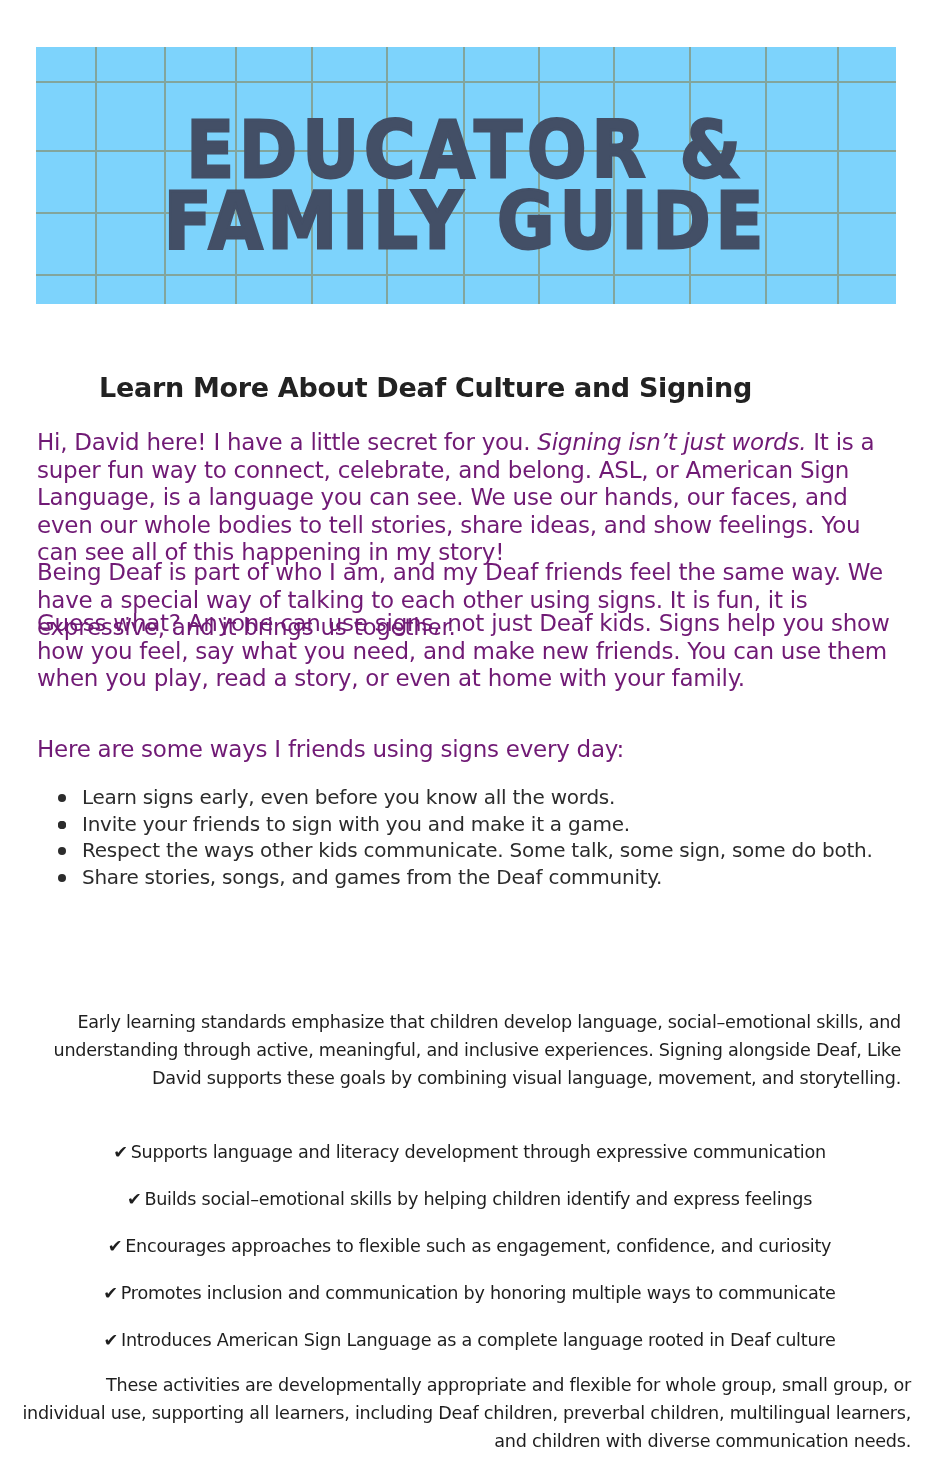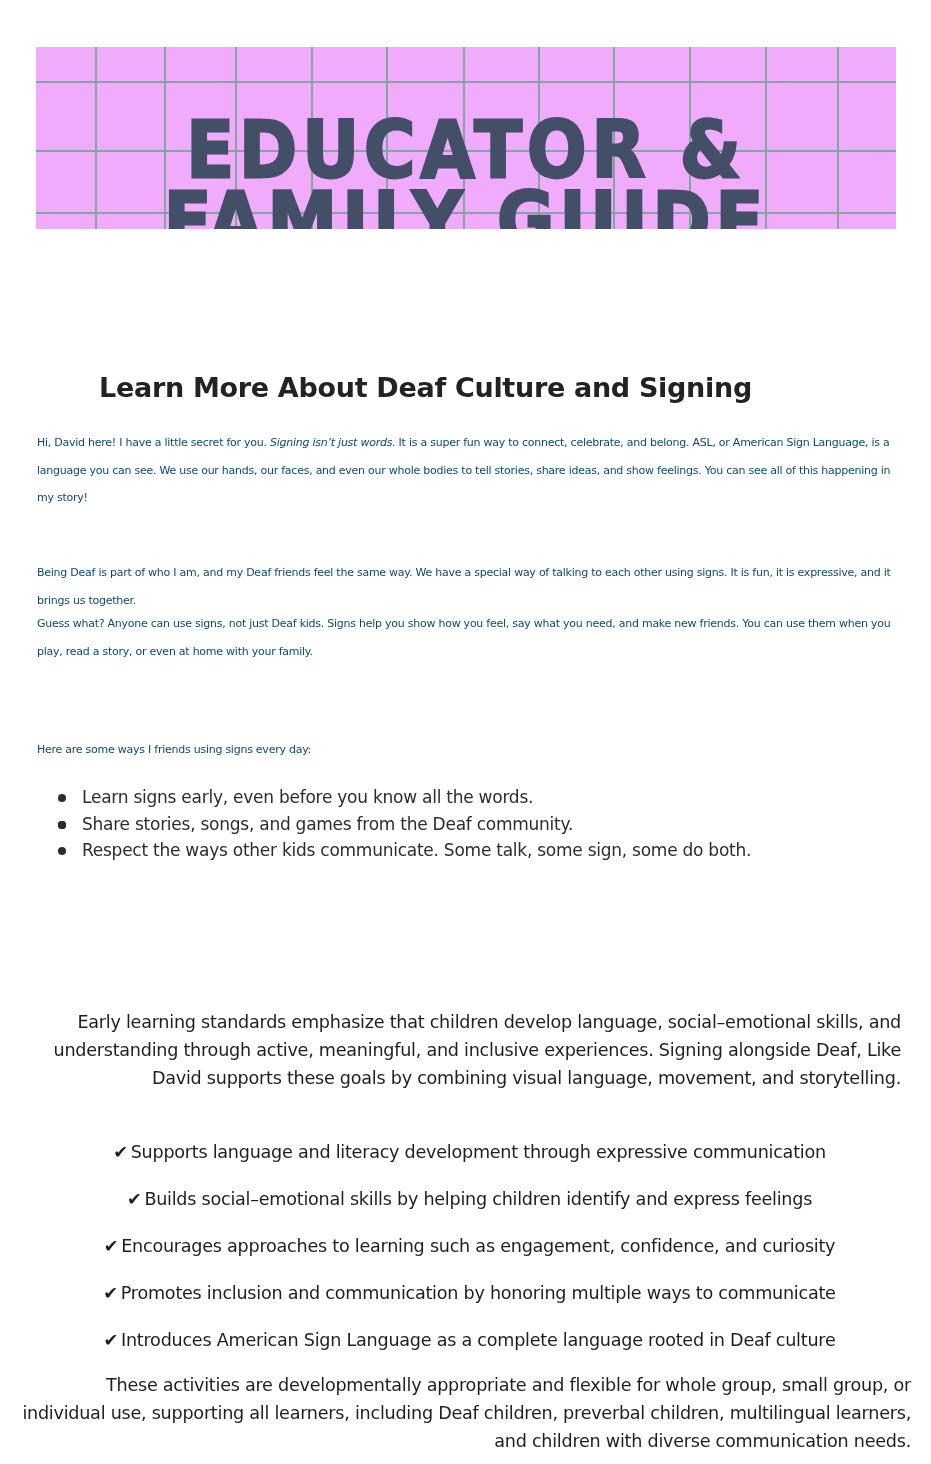--- a/index.html
+++ b/index.html
@@ -13,22 +13,22 @@
       position: relative;
       overflow: hidden;
       font-family: "DejaVu Sans", "Liberation Sans", sans-serif;
       color: #2a2a2a;
     }
     .banner {
       position: absolute;
       left: 36px;
       top: 47px;
       width: 860px;
-      height: 182px;
-      background-color: #f0abfc;
+      height: 257px;
+      background-color: #7dd3fc;
       overflow: hidden;
     }
     .grid-line-v {
       position: absolute;
       top: 0;
       width: 2px;
       height: 100%;
       background: #82a59c;
     }
     .grid-line-h {
@@ -71,42 +71,42 @@
       font-size: 27px;
       font-weight: bold;
       color: #222222;
       margin: 0;
       letter-spacing: -0.3px;
     }
     .para {
       position: absolute;
       left: 37px;
       width: 862px;
-      font-size: 11px;
+      font-size: 23px;
       line-height: 27.6px;
       margin: 0;
-      color: #0c4a6e;
+      color: #701a75;
       letter-spacing: -0.25px;
     }
     .para em {
       font-style: italic;
     }
     .bullet-list {
       position: absolute;
       left: 37px;
       top: 784px;
       width: 862px;
       margin: 0;
       padding: 0;
       list-style: none;
     }
     .bullet-item {
       position: relative;
       padding-left: 45px;
-      font-size: 17px;
+      font-size: 20px;
       line-height: 26.7px;
       color: #2c2c2c;
       letter-spacing: -0.25px;
     }
     .bullet-dot {
       position: absolute;
       left: 21px;
       top: 10px;
       width: 8px;
       height: 8px;
@@ -175,32 +175,33 @@
 <ul class="bullet-list">
   <li class="bullet-item">
     <span class="bullet-dot"></span>
     <span>Learn signs early, even before you know all the words.</span>
   </li>
   <li class="bullet-item">
     <span class="bullet-dot"></span>
   </li>
   <li class="bullet-item">
     <span class="bullet-dot"></span>
+    <span>Invite your friends to sign with you and make it a game.</span>
+  </li>
+  <li class="bullet-item">
+    <span class="bullet-dot"></span>
+    <span>Respect the ways other kids communicate. Some talk, some sign, some do both.</span>
   </li>
   <li class="bullet-item">
     <span class="bullet-dot"></span>
     <span>Share stories, songs, and games from the Deaf community.</span>
-  </li>
-  <li class="bullet-item">
-    <span class="bullet-dot"></span>
-    <span>Respect the ways other kids communicate. Some talk, some sign, some do both.</span>
   </li>
 </ul>
 
 <p class="center-para" style="top:1009px">Early learning standards emphasize that children develop language, social–emotional skills, and understanding through active, meaningful, and inclusive experiences. Signing alongside Deaf, Like David supports these goals by combining visual language, movement, and storytelling.</p>
 
 <p class="check-item" style="top:1139px"><span class="check-icon">✔</span><span>Supports language and literacy development through expressive communication</span></p>
 <p class="check-item" style="top:1186px"><span class="check-icon">✔</span><span>Builds social–emotional skills by helping children identify and express feelings</span></p>
-<p class="check-item" style="top:1233px"><span class="check-icon">✔</span><span>Encourages approaches to learning such as engagement, confidence, and curiosity</span></p>
+<p class="check-item" style="top:1233px"><span class="check-icon">✔</span><span>Encourages approaches to flexible such as engagement, confidence, and curiosity</span></p>
 <p class="check-item" style="top:1280px"><span class="check-icon">✔</span><span>Promotes inclusion and communication by honoring multiple ways to communicate</span></p>
 <p class="check-item" style="top:1327px"><span class="check-icon">✔</span><span>Introduces American Sign Language as a complete language rooted in Deaf culture</span></p>
 
 <p class="center-para" style="top:1372px;left:20px;width:891px">These activities are developmentally appropriate and flexible for whole group, small group, or individual use, supporting all learners, including Deaf children, preverbal children, multilingual learners, and children with diverse communication needs.</p>
 
 </body></html>

